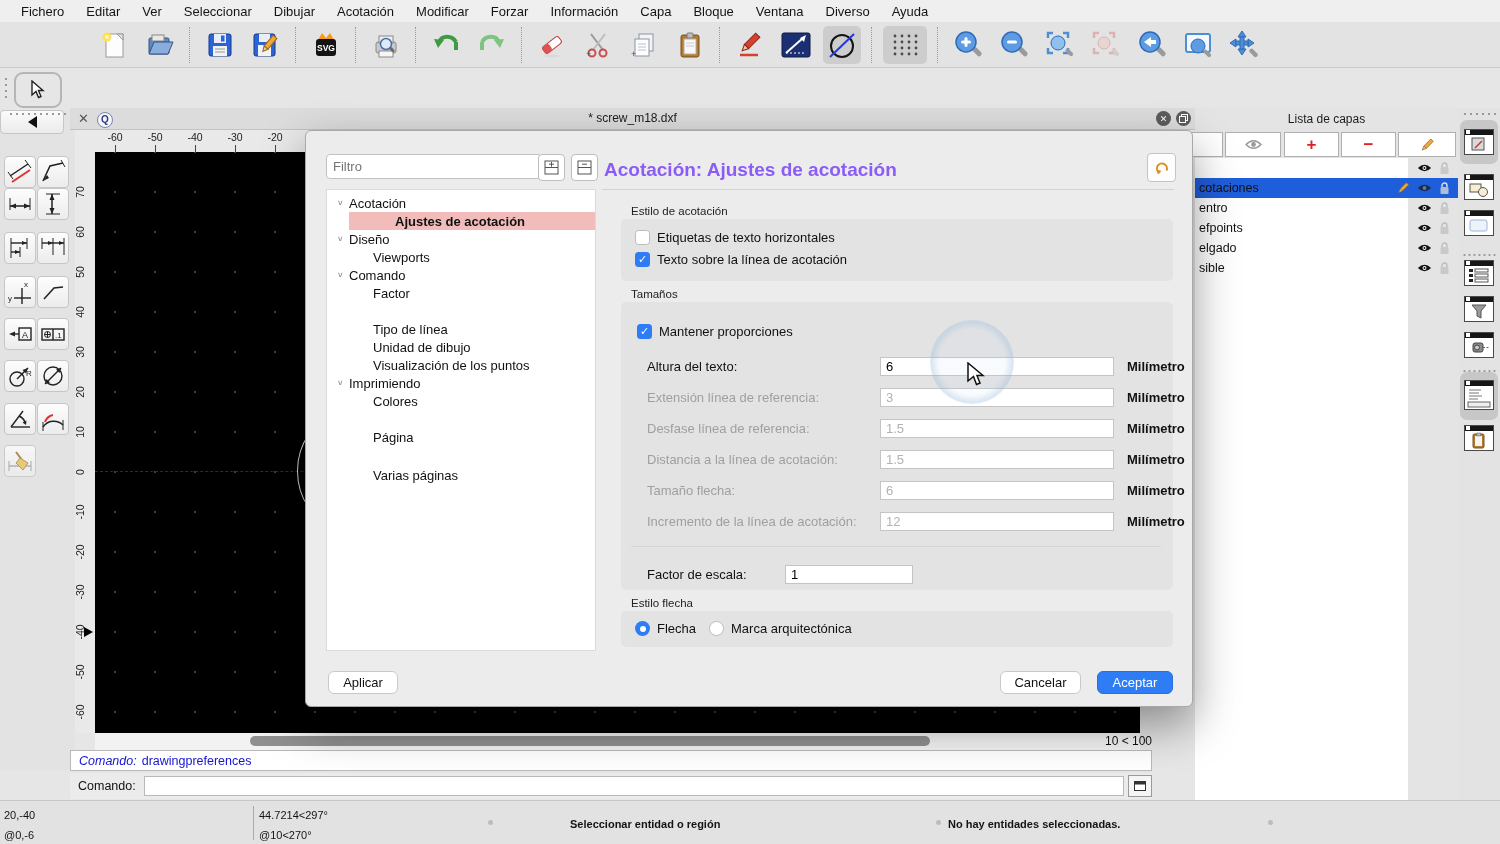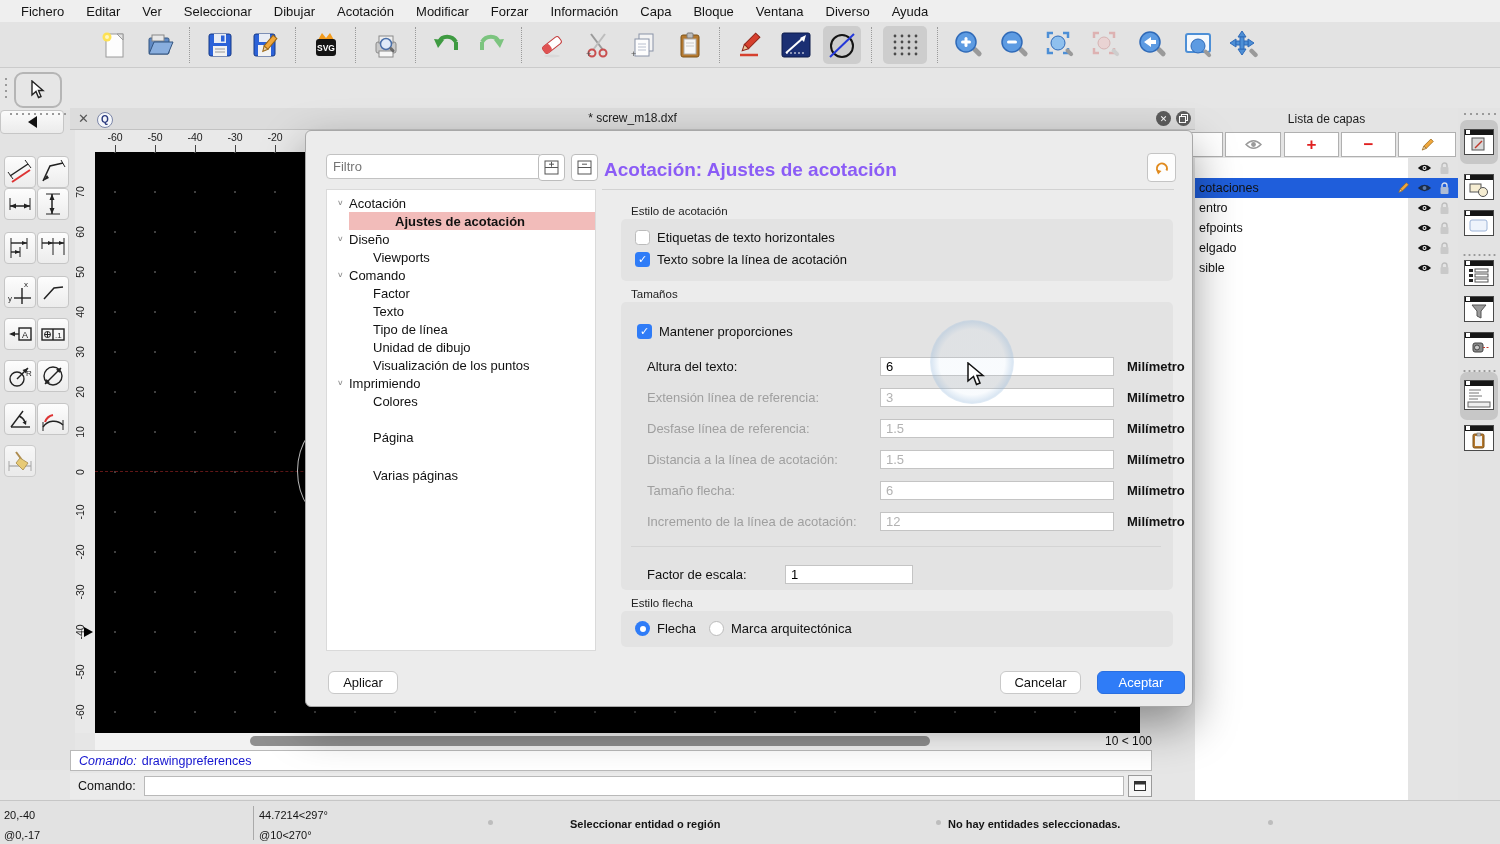--- a/index.html
+++ b/index.html
@@ -567,21 +567,21 @@
   <div class="cmdwinbtn">
       <svg width="12" height="10" viewBox="0 0 12 10">
         <rect x="0.5" y="0.5" width="11" height="9" fill="#fff" stroke="#333"></rect>
         <rect x="0.5" y="0.5" width="11" height="3" fill="#333"></rect>
       </svg>
     </div>
 </div>
 
 <div class="abs statusbar">
   <span class="abs" style="left:4px;top:8px;">20,-40</span>
-  <span class="abs" style="left:4px;top:28px;">@0,-17</span>
+  <span class="abs" style="left:4px;top:28px;">@0,-6</span>
   <div class="sbdiv"></div>
   <span class="abs" style="left:259px;top:8px;">44.7214&lt;297°</span>
   <span class="abs" style="left:259px;top:28px;">@10&lt;270°</span>
   <div class="sbdot" style="left:488px;top:19px;"></div>
   <span class="abs" style="left:570px;top:17px;font-weight:600;">Seleccionar entidad o región</span>
 
   <div class="sbdot" style="left:936px;top:19px;"></div>
   <span class="abs" style="left:948px;top:17px;font-weight:600;">No hay entidades seleccionadas.</span>
   <div class="sbdot" style="left:1268px;top:19px;"></div>
 </div>
@@ -818,23 +818,20 @@
     <div class="trow child" style="top:58px;">
         <span>Viewports</span>
       </div>
     <div class="trow parent" style="top:76px;">
         <span class="chev">∨</span>
         <span>Comando</span>
       </div>
     <div class="trow child" style="top:94px;">
         <span>Factor</span>
       </div>
-    <div class="trow child" style="top:112px;">
-        <span>Texto</span>
-      </div>
     <div class="trow child" style="top:130px;">
         <span>Tipo de línea</span>
       </div>
     <div class="trow child" style="top:148px;">
         <span>Unidad de dibujo</span>
       </div>
     <div class="trow child" style="top:166px;">
         <span>Visualización de los puntos</span>
       </div>
     <div class="trow parent" style="top:184px;">
@@ -914,21 +911,21 @@
       <span>Flecha</span>
     </div>
     <div class="cbrow" style="left:88px;top:10px;">
       <span class="radio off"></span>
       <span>Marca arquitectónica</span>
     </div>
   </div>
 
   <div class="dbtn plain" style="left:22px;width:70px;">Aplicar</div>
   <div class="dbtn plain" style="left:694px;width:81px;">Cancelar</div>
-  <div class="dbtn primary" style="left:791px;width:88px;">Aceptar</div>
+  <div class="dbtn primary" style="left:791px;width:76px;">Aceptar</div>
 </div>
 
 <div class="abs ripple"></div>
 <div class="abs cursor">
   <svg width="19" height="26" viewBox="0 0 19 26">
       <path d="M2 1 L2 19 L7.5 14.5 L10.5 22.5 L14 21 L11 13.5 L17 13.5 Z" fill="#fff" stroke="#111" stroke-width="1.5"></path>
     </svg>
 </div>
 
 </body></html>

